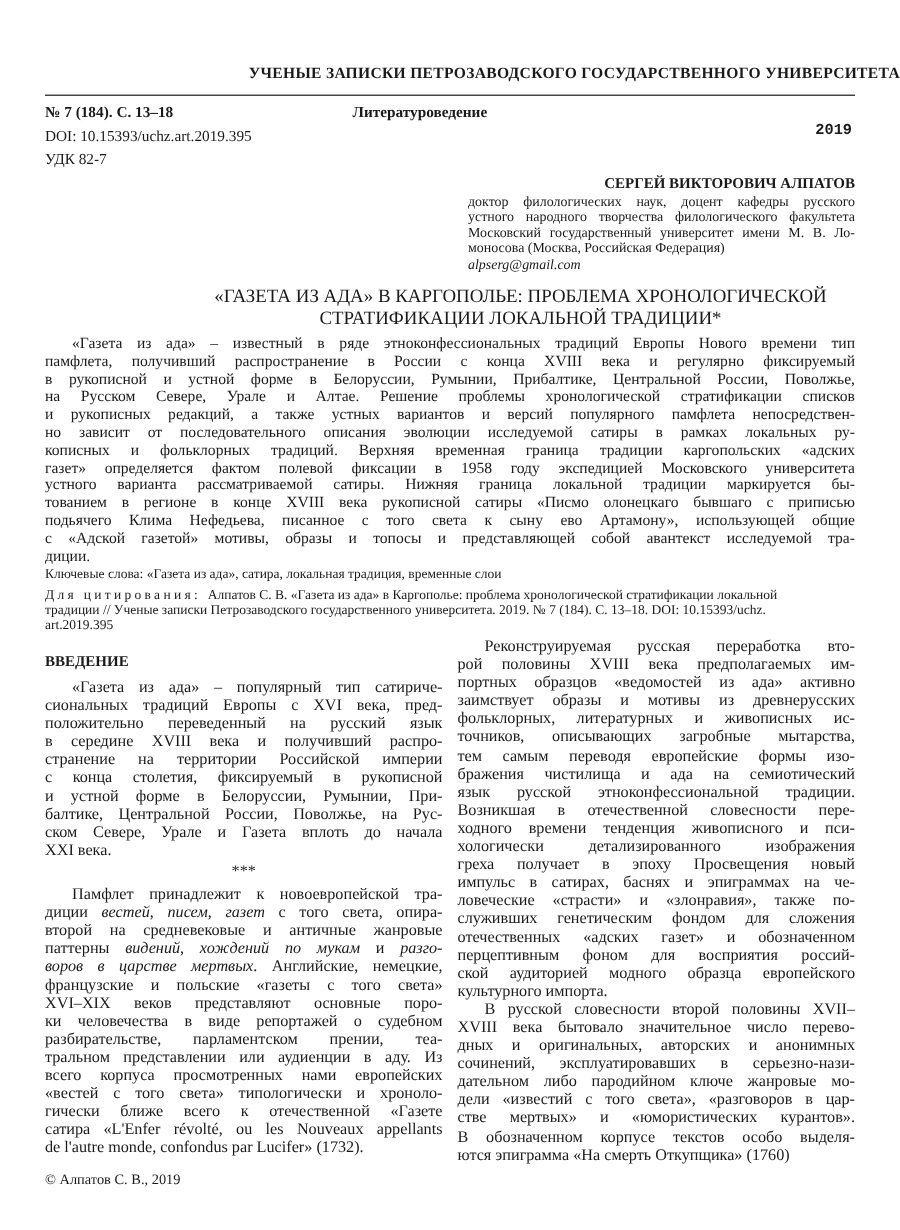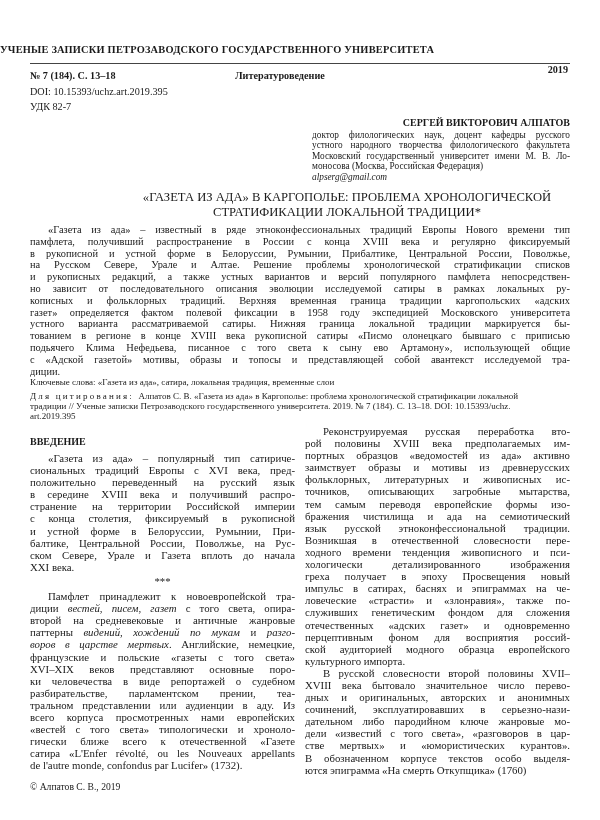--- a/index.html
+++ b/index.html
@@ -1,25 +1,25 @@
 <!DOCTYPE html>
 <html><head>
 <meta charset="utf-8">
 <style>
   html, body { margin: 0; padding: 0; background: #ffffff; }
   body { width: 600px; height: 820px; position: relative; overflow: hidden;
          font-family: "Liberation Serif", serif; color: #1a1a1a; }
   .abs { position: absolute; }
-  .journal-title { left: 0; width: 600px; top: 44px; text-align: left; font-weight: bold; font-size: 10.4px; letter-spacing: 0.2px; }
+  .journal-title { left: 0; width: 600px; top: 44px; text-align: right; font-weight: bold; font-size: 10.4px; letter-spacing: 0.2px; }
   .rule { left: 30px; width: 540px; top: 63px; height: 0; border-top: 1px solid #444; }
   .meta-line { font-size: 10.2px; }
   .bold { font-weight: bold; }
   .issue { left: 30px; top: 70px; }
   .section { left: 235px; top: 70px; }
-  .year { right: 32px; top: 64px; }
+  .year { right: 32px; top: 82px; font-family: Liberation Mono, monospace; }
   .doi { left: 30px; top: 86px; }
   .udk { left: 30px; top: 101px; }
   .author-block { left: 312px; width: 258px; top: 118px; font-size: 9.3px; line-height: 10.6px; }
   .author-name { text-align: right; font-weight: bold; font-size: 10px; margin-bottom: 1px; }
   .author-aff .ln { display: block; text-align: justify; text-align-last: justify; white-space: nowrap; }
   .author-aff .ln.last { text-align-last: left; }
   .email { font-style: italic; }
   .article-title { left: 0; width: 600px; top: 190px; text-align: center; font-weight: normal; font-size: 12.6px; line-height: 15px; padding-left: 47px; }
   .abstract { left: 30px; width: 540px; top: 224px; font-size: 10.4px; line-height: 11.8px; }
   .jline { display: block; white-space: nowrap; text-align: justify; text-align-last: justify; }
@@ -134,21 +134,21 @@
       <span class="jline">тем самым переводя европейские формы изо-</span>
       <span class="jline">бражения чистилища и ада на семиотический</span>
       <span class="jline">язык русской этноконфессиональной традиции.</span>
       <span class="jline">Возникшая в отечественной словесности пере-</span>
       <span class="jline">ходного времени тенденция живописного и пси-</span>
       <span class="jline">хологически детализированного изображения</span>
       <span class="jline">греха получает в эпоху Просвещения новый</span>
       <span class="jline">импульс в сатирах, баснях и эпиграммах на че-</span>
       <span class="jline">ловеческие «страсти» и «злонравия», также по-</span>
       <span class="jline">служивших генетическим фондом для сложения</span>
-      <span class="jline">отечественных «адских газет» и одновременно</span>
+      <span class="jline">отечественных «адских газет» и обозначенном</span>
       <span class="jline">перцептивным фоном для восприятия россий-</span>
       <span class="jline">ской аудиторией модного образца европейского</span>
       <span class="jline last">культурного импорта.</span>
     </div>
   <div id="right-p2">
       <span class="jline" style="padding-left: 18px;">В русской словесности второй половины XVII–</span>
       <span class="jline">XVIII века бытовало значительное число перево-</span>
       <span class="jline">дных и оригинальных, авторских и анонимных</span>
       <span class="jline">сочинений, эксплуатировавших в серьезно-нази-</span>
       <span class="jline">дательном либо пародийном ключе жанровые мо-</span>

